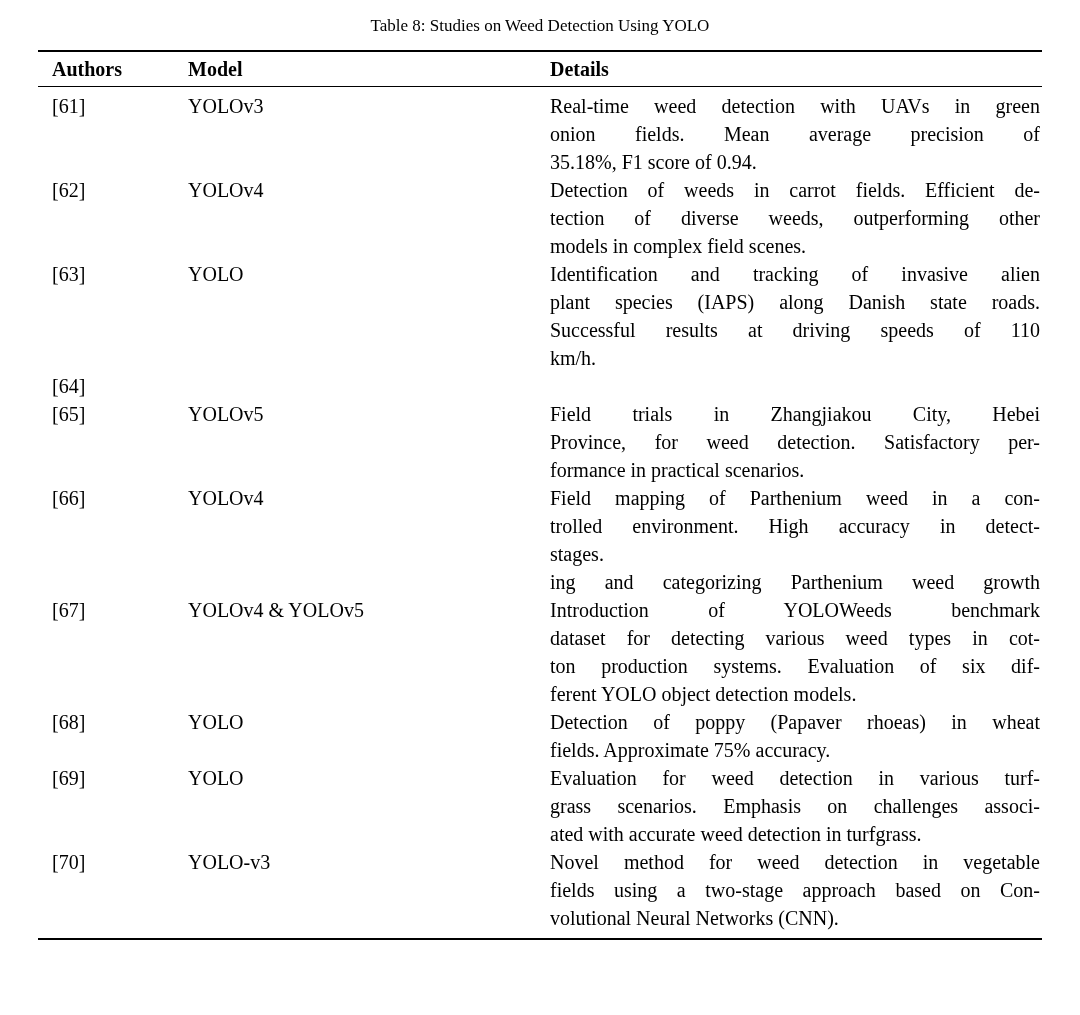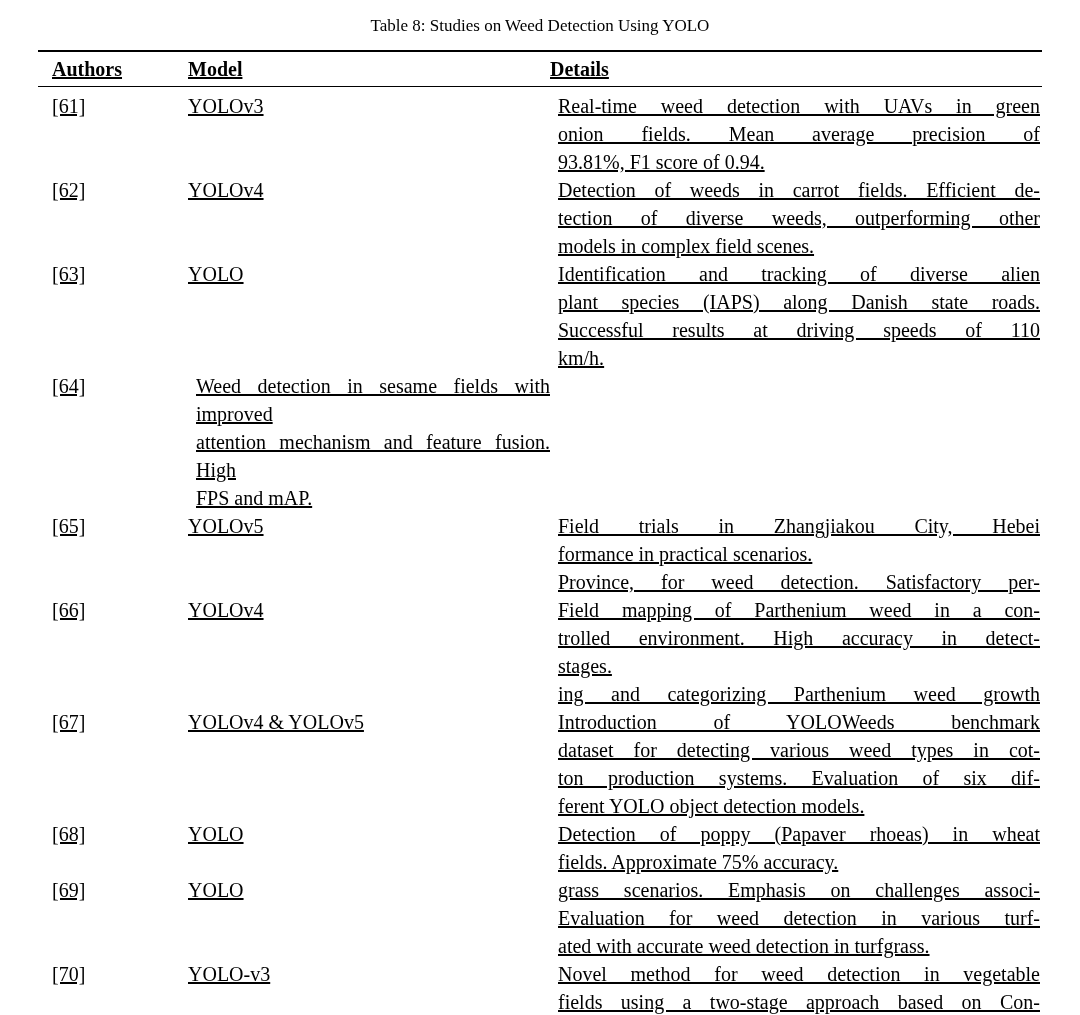--- a/index.html
+++ b/index.html
@@ -32,21 +32,20 @@
     width: 1004px;
     box-sizing: border-box;
     border-top: 2px solid #000000;
     border-bottom: 2.5px solid #000000;
   }
   .row {
     display: grid;
     grid-template-columns: 136px 362px 490px;
     padding-left: 14px;
     align-items: start;
-    text-decoration: underline;
   }
   .thead {
     border-bottom: 1.5px solid #000000;
     padding-top: 3px;
     padding-bottom: 3px;
   }
   .th {
     font-weight: bold;
     font-size: 20px;
     line-height: 25px;
@@ -55,21 +54,20 @@
     padding-top: 5px;
     padding-bottom: 6px;
   }
   .cell {
     font-size: 20px;
     line-height: 28px;
     vertical-align: top;
   }
   .details-line {
     text-align: left;
-    margin-left: 8px;
   }
   .details-line.just {
     text-align: justify;
     text-align-last: justify;
   }
 </style>
 </head>
 <body>
 
 <div class="page">
@@ -81,61 +79,56 @@
       <div class="cell th">Model</div>
       <div class="cell th">Details</div>
     </div>
     <div class="tbody" id="tbody">
   <div class="row">
     <div class="cell authors-cell">[61]</div>
     <div class="cell model-cell">YOLOv3</div>
     <div class="cell details-cell">
             <div class="details-line just">Real-time weed detection with UAVs in green</div>
             <div class="details-line just">onion fields.  Mean average precision of</div>
-            <div class="details-line">93.81%, F1 score of 0.94.</div>
+            <div class="details-line">35.18%, F1 score of 0.94.</div>
           </div>
   </div>
 
   <div class="row">
     <div class="cell authors-cell">[62]</div>
     <div class="cell model-cell">YOLOv4</div>
     <div class="cell details-cell">
             <div class="details-line just">Detection of weeds in carrot fields. Efficient de-</div>
             <div class="details-line just">tection of diverse weeds, outperforming other</div>
             <div class="details-line">models in complex field scenes.</div>
           </div>
   </div>
 
   <div class="row">
     <div class="cell authors-cell">[63]</div>
     <div class="cell model-cell">YOLO</div>
     <div class="cell details-cell">
-            <div class="details-line just">Identification and tracking of diverse alien</div>
+            <div class="details-line just">Identification and tracking of invasive alien</div>
             <div class="details-line just">plant species (IAPS) along Danish state roads.</div>
             <div class="details-line just">Successful results at driving speeds of 110</div>
             <div class="details-line">km/h.</div>
           </div>
   </div>
 
   <div class="row">
     <div class="cell authors-cell">[64]</div>
-    <div class="cell details-cell">
-            <div class="details-line just">Weed detection in sesame fields with improved</div>
-            <div class="details-line just">attention mechanism and feature fusion. High</div>
-            <div class="details-line">FPS and mAP.</div>
-          </div>
   </div>
 
   <div class="row">
     <div class="cell authors-cell">[65]</div>
     <div class="cell model-cell">YOLOv5</div>
     <div class="cell details-cell">
             <div class="details-line just">Field trials in Zhangjiakou City, Hebei</div>
+            <div class="details-line just">Province, for weed detection. Satisfactory per-</div>
             <div class="details-line">formance in practical scenarios.</div>
-            <div class="details-line just">Province, for weed detection. Satisfactory per-</div>
           </div>
   </div>
 
   <div class="row">
     <div class="cell authors-cell">[66]</div>
     <div class="cell model-cell">YOLOv4</div>
     <div class="cell details-cell">
             <div class="details-line just">Field mapping of Parthenium weed in a con-</div>
             <div class="details-line just">trolled environment. High accuracy in detect-</div>
             <div class="details-line">stages.</div>
@@ -160,22 +153,22 @@
     <div class="cell details-cell">
             <div class="details-line just">Detection of poppy (Papaver rhoeas) in wheat</div>
             <div class="details-line">fields. Approximate 75% accuracy.</div>
           </div>
   </div>
 
   <div class="row">
     <div class="cell authors-cell">[69]</div>
     <div class="cell model-cell">YOLO</div>
     <div class="cell details-cell">
+            <div class="details-line just">Evaluation for weed detection in various turf-</div>
             <div class="details-line just">grass scenarios. Emphasis on challenges associ-</div>
-            <div class="details-line just">Evaluation for weed detection in various turf-</div>
             <div class="details-line">ated with accurate weed detection in turfgrass.</div>
           </div>
   </div>
 
   <div class="row">
     <div class="cell authors-cell">[70]</div>
     <div class="cell model-cell">YOLO-v3</div>
     <div class="cell details-cell">
             <div class="details-line just">Novel method for weed detection in vegetable</div>
             <div class="details-line just">fields using a two-stage approach based on Con-</div>

